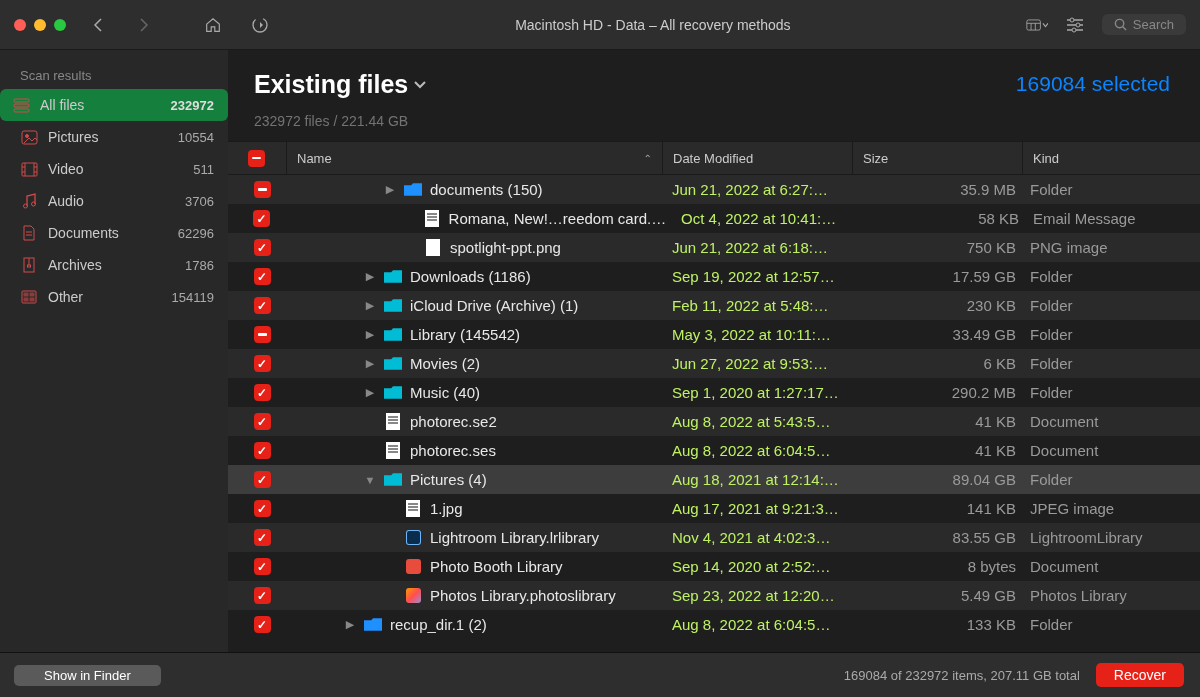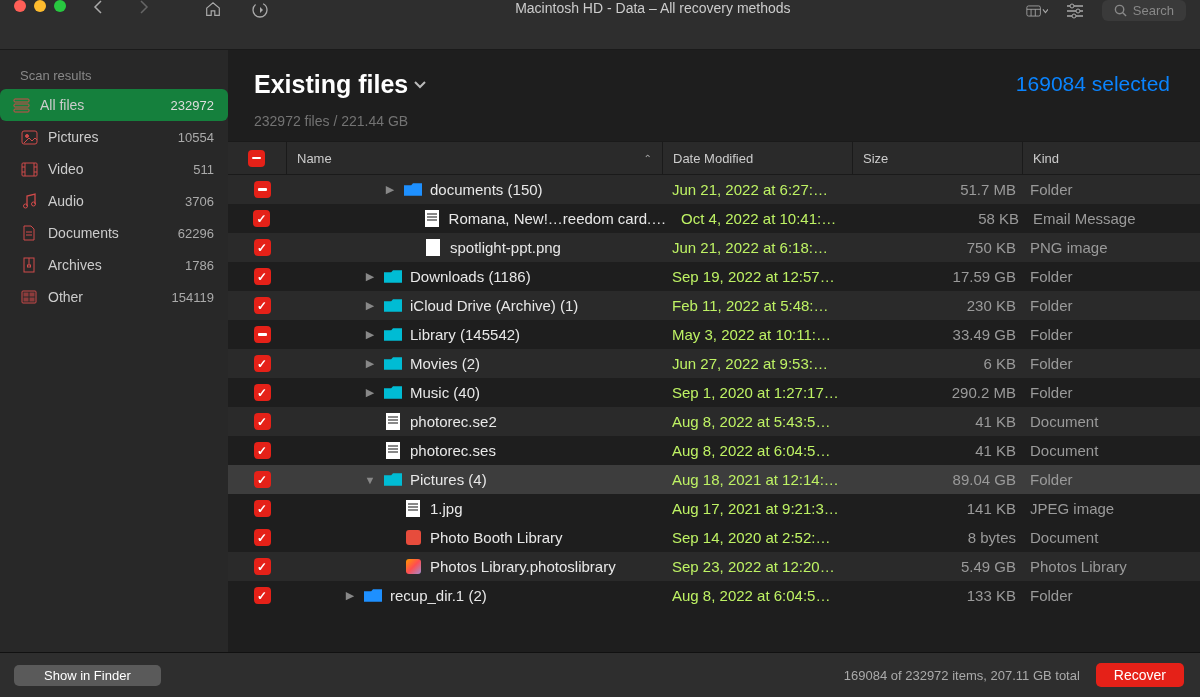--- a/index.html
+++ b/index.html
@@ -9,21 +9,21 @@
     background: #1e1e1e;
     color: #ddd;
     overflow: hidden;
     font-size: 14px;
   }
   
   .titlebar {
     height: 50px;
     background: #2e2e2e;
     display: flex;
-    align-items: flex-start;
+    align-items: center;
     padding: 0 14px;
     gap: 16px;
     border-bottom: 1px solid #1a1a1a;
   }
   .traffic { display:flex; gap:8px; margin-right:10px;}
   .tl { width:12px;height:12px;border-radius:50%; }
   .tl-close{background:#ff5f57;} .tl-min{background:#febc2e;} .tl-max{background:#28c840;}
   .tb-btn { color:#aaa; width:30px; text-align:center; font-size:16px; cursor:pointer;}
   .tb-title { flex:0 0 auto; margin-left:auto; margin-right:auto; color:#ccc; font-size:14px;}
   .tb-right { display:flex; align-items:center; gap:18px; color:#aaa;}
@@ -51,21 +51,21 @@
   .sb-item {
     display:flex; align-items:center;
     height:32px; padding:0 14px 0 20px; gap:10px;
     color:#ccc; cursor:pointer; font-size:14px;
   }
   .sb-item.active {
     background:#15803d; border-radius:6px; margin:0 0;
     padding-left:12px;
   }
   .sb-item .cnt { margin-left:auto; color:#aaa; font-size:13px;}
-  .sb-item.active .cnt{color:#ddd;}
+  .sb-item.active .cnt{color:#ddd;font-weight:bold;}
   .sb-ico { width:18px; display:flex; justify-content:center;}
   .sb-ico svg{stroke:#cf4a4a;}
 
   .content { flex:1; display:flex; flex-direction:column; min-width:0;}
   .content-header {
     padding:20px 30px 12px 26px;
     display:flex; align-items:flex-start; justify-content:space-between;
   }
   .content-header h1 { font-size:25px; font-weight:700; color:#fff; display:flex; align-items:center; gap:6px;}
   .content-header .sub { color:#737373; font-size:14px; margin-top:14px;}
@@ -329,21 +329,21 @@
             <div class="chk minus"></div>
           </div>
           <div class="c-name" style="padding-left:98px">
             <span class="disclosure">▶</span>
             <span class="file-ico">
               <span class="fi-folder"></span>
             </span>
             <span class="name-txt">documents (150)</span>
           </div>
           <div class="c-date">Jun 21, 2022 at 6:27:…</div>
-          <div class="c-size">51.7 MB</div>
+          <div class="c-size">35.9 MB</div>
           <div class="c-kind">Folder</div>
         </div>
         <div class="row">
           <div class="c-check">
             <div class="chk check"></div>
           </div>
           <div class="c-name" style="padding-left:118px">
             <span class="disclosure"></span>
             <span class="file-ico">
               <span class="fi-doc"></span>
@@ -496,20 +496,35 @@
           <div class="c-name" style="padding-left:98px">
             <span class="disclosure"></span>
             <span class="file-ico">
               <span class="fi-doc"></span>
             </span>
             <span class="name-txt">1.jpg</span>
           </div>
           <div class="c-date">Aug 17, 2021 at 9:21:3…</div>
           <div class="c-size">141 KB</div>
           <div class="c-kind">JPEG image</div>
+        </div>
+        <div class="row stripe">
+          <div class="c-check">
+            <div class="chk check"></div>
+          </div>
+          <div class="c-name" style="padding-left:98px">
+            <span class="disclosure"></span>
+            <span class="file-ico">
+              <span class="fi-lr"></span>
+            </span>
+            <span class="name-txt">Lightroom Library.lrlibrary</span>
+          </div>
+          <div class="c-date">Nov 4, 2021 at 4:02:3…</div>
+          <div class="c-size">83.55 GB</div>
+          <div class="c-kind">LightroomLibrary</div>
         </div>
         <div class="row">
           <div class="c-check">
             <div class="chk check"></div>
           </div>
           <div class="c-name" style="padding-left:98px">
             <span class="disclosure"></span>
             <span class="file-ico">
               <span class="fi-red"></span>
             </span>

